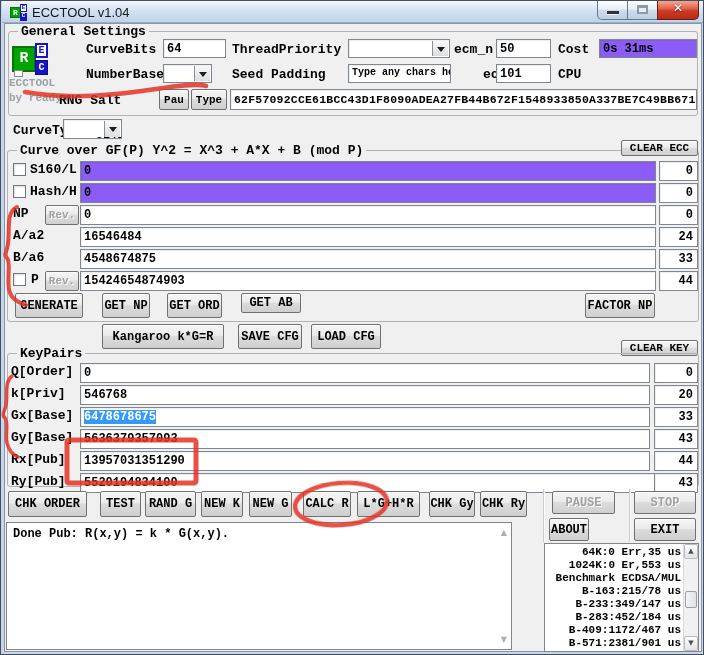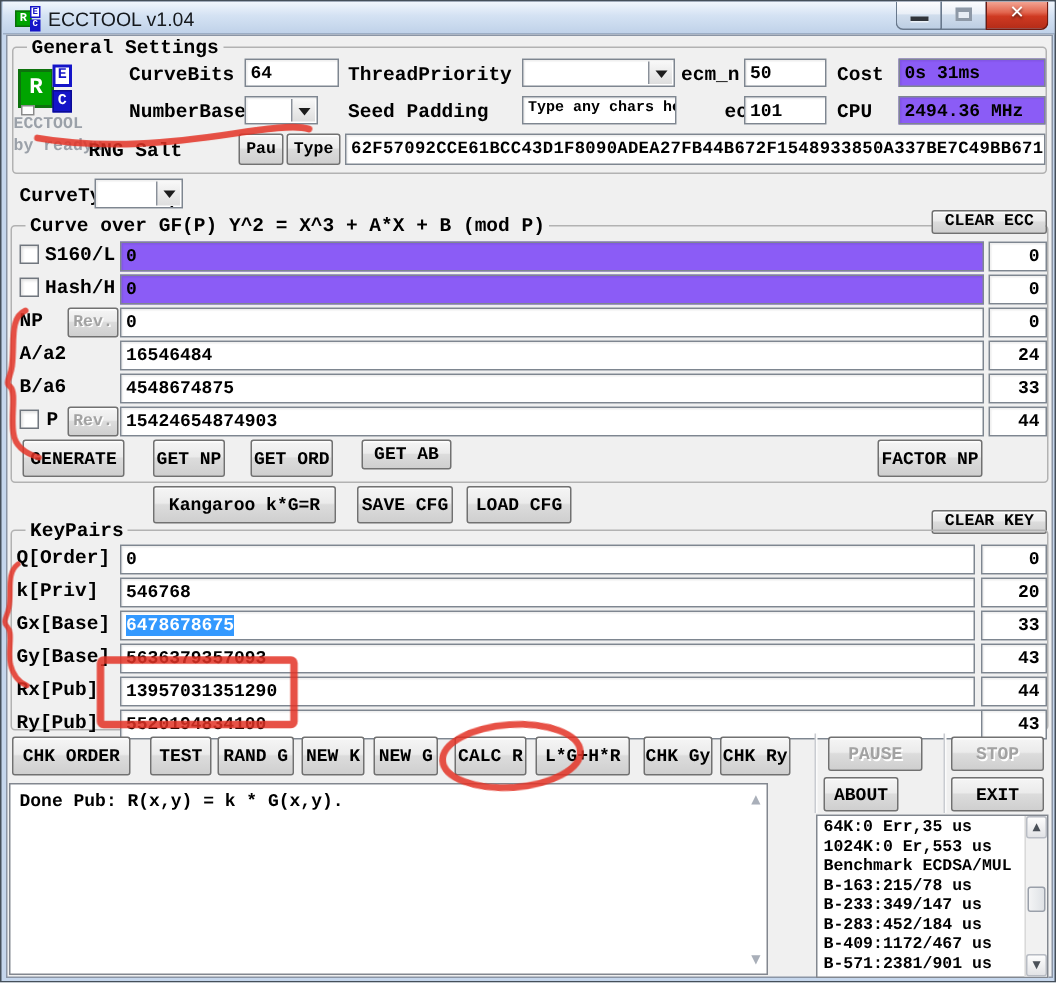--- a/index.html
+++ b/index.html
@@ -40,21 +40,21 @@
     background:linear-gradient(#f5f5f5,#ebebeb 45%,#dcdcdc 50%,#cfcfcf);
     border:1px solid #717171;border-radius:2px;box-shadow:inset 0 1px 0 #fdfdfd;}
   .btn.sm{font-size:11px;}
   .btn.dis{color:#a2a2a2;text-shadow:1px 1px 0 #fff;}
   .sel{background:#3399ff;color:#fff;}
   .divider{position:absolute;width:1px;background:#c9ccd1;box-shadow:1px 0 0 #fbfbfb;}
   .logbox{position:absolute;left:5px;top:521px;width:506px;height:128px;background:#fff;border:1px solid #82878f;}
   .logtext{position:absolute;left:6px;top:4px;font:700 12px "Liberation Mono",monospace;white-space:pre;}
   .scroll-glyph{position:absolute;font:400 8px "DejaVu Sans",sans-serif;color:#a9afb9;}
   .bench{position:absolute;left:543px;top:542px;width:155px;height:109px;background:#fff;border:1px solid #82878f;}
-  .benchlines{position:absolute;left:4px;top:2px;right:17px;}
+  .benchlines{position:absolute;left:4px;top:2px;right:17px;text-align:right;}
   .benchline{height:13px;font:700 11px "Liberation Mono",monospace;white-space:pre;overflow:hidden;}
   .sb{position:absolute;top:0;right:0;bottom:0;width:15px;background:#f1f1f1;border-left:1px solid #d9d9d9;}
   .sb-btn{position:absolute;left:0;width:14px;height:15px;background:linear-gradient(#fdfdfd,#e2e3e6);border:1px solid #b8bcc4;border-radius:2px;text-align:center;font:400 7px "DejaVu Sans",sans-serif;color:#4a5058;line-height:13px;}
   .sb-thumb{position:absolute;left:1px;width:12px;top:47px;height:17px;background:linear-gradient(90deg,#f3f4f5,#dfe2e6);border:1px solid #9aa0aa;border-radius:2px;}
   .logo{position:absolute;left:11px;top:42px;width:36px;height:34px;}
   .logo .g{position:absolute;left:0;top:3px;width:24px;height:26px;background:#00a400;border:2px solid #0d720d;color:#fff;font:700 15px "Liberation Mono",monospace;text-align:center;line-height:22px;}
   .logo .e{position:absolute;left:23px;top:0;width:13px;height:15px;background:#fff;border:2px solid #1414c8;color:#1414c8;font:700 10px "Liberation Mono",monospace;text-align:center;line-height:11px;}
   .logo .c{position:absolute;left:23px;top:17px;width:13px;height:15px;background:#1414c8;border:1px solid #0a0a96;color:#fff;font:700 10px "Liberation Mono",monospace;text-align:center;line-height:13px;}
   .logo .l{position:absolute;left:2px;top:27px;width:9px;height:7px;background:#fdfdfd;border:1px solid #8a8a8a;}
   .annotations{position:absolute;left:0;top:0;z-index:40;pointer-events:none;}
@@ -118,21 +118,20 @@
     <span class="combo-arrow"><i></i></span>
   </div>
 
   <span class="lbl" style="left:231px;top:66px;">Seed Padding</span>
   <div class="field" style="left:347px;top:63px;width:103px;height:19px;font-size:10px;">Type any chars here</div>
 
   <span class="lbl" style="left:453px;top:66px;margin-left:29px;">ecm_k</span>
   <div class="field" style="left:495px;top:63px;width:55px;height:19px;">101</div>
 
   <span class="lbl" style="left:557px;top:66px;">CPU</span>
-  <div class="field ro" style="left:598px;top:63px;width:98px;height:19px;">2494.36 MHz</div>
 
   <span class="lbl" style="left:58px;top:92px;">RNG Salt</span>
   <div class="btn sm" style="left:158px;top:88px;width:30px;height:21px;">Pau</div>
   <div class="btn sm" style="left:190px;top:88px;width:36px;height:21px;">Type</div>
   <div class="field" style="left:229px;top:88px;width:467px;height:21px;font-size:11.5px;letter-spacing:.2px;padding-top:3px;">62F57092CCE61BCC43D1F8090ADEA27FB44B672F1548933850A337BE7C49BB671</div>
 
   <span class="lbl" style="left:12px;top:122px;">CurveType</span>
   <div class="field combo" style="left:62px;top:118px;width:59px;height:20px;">
     <span>GF(P)</span>
     <span class="combo-arrow"><i></i></span>
@@ -219,21 +218,21 @@
   <div class="btn" style="left:302px;top:490px;width:48px;height:26px;">CALC R</div>
   <div class="btn" style="left:356px;top:490px;width:63px;height:26px;">L*G+H*R</div>
   <div class="btn" style="left:428px;top:490px;width:46px;height:26px;">CHK Gy</div>
   <div class="btn" style="left:479px;top:490px;width:47px;height:26px;">CHK Ry</div>
 
   <div class="divider" style="left:542px;top:488px;height:53px;"></div>
   <div class="divider" style="left:628px;top:488px;height:53px;"></div>
 
   <div class="btn dis" style="left:551px;top:490px;width:63px;height:23px;">PAUSE</div>
   <div class="btn dis" style="left:633px;top:490px;width:62px;height:23px;">STOP</div>
-  <div class="btn" style="left:548px;top:517px;width:50px;height:23px;">ABOUT</div>
+  <div class="btn" style="left:548px;top:517px;width:40px;height:23px;">ABOUT</div>
   <div class="btn" style="left:633px;top:517px;width:62px;height:23px;">EXIT</div>
 
   <div class="logbox">
     <div class="logtext">Done Pub: R(x,y) = k * G(x,y).</div>
     <span class="scroll-glyph" style="right:4px;top:5px;">▲</span>
     <span class="scroll-glyph" style="right:4px;bottom:5px;">▼</span>
   </div>
 
   <div class="bench">
     <div class="benchlines">

